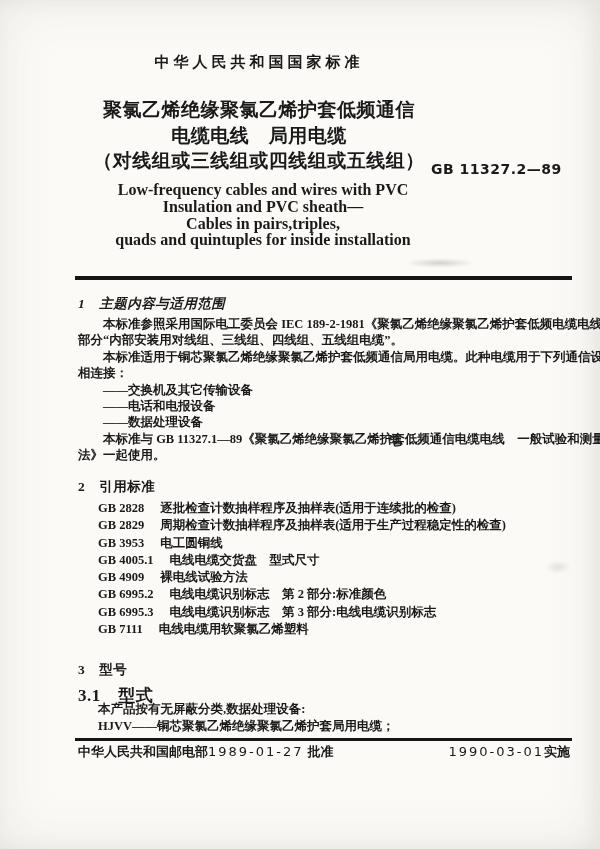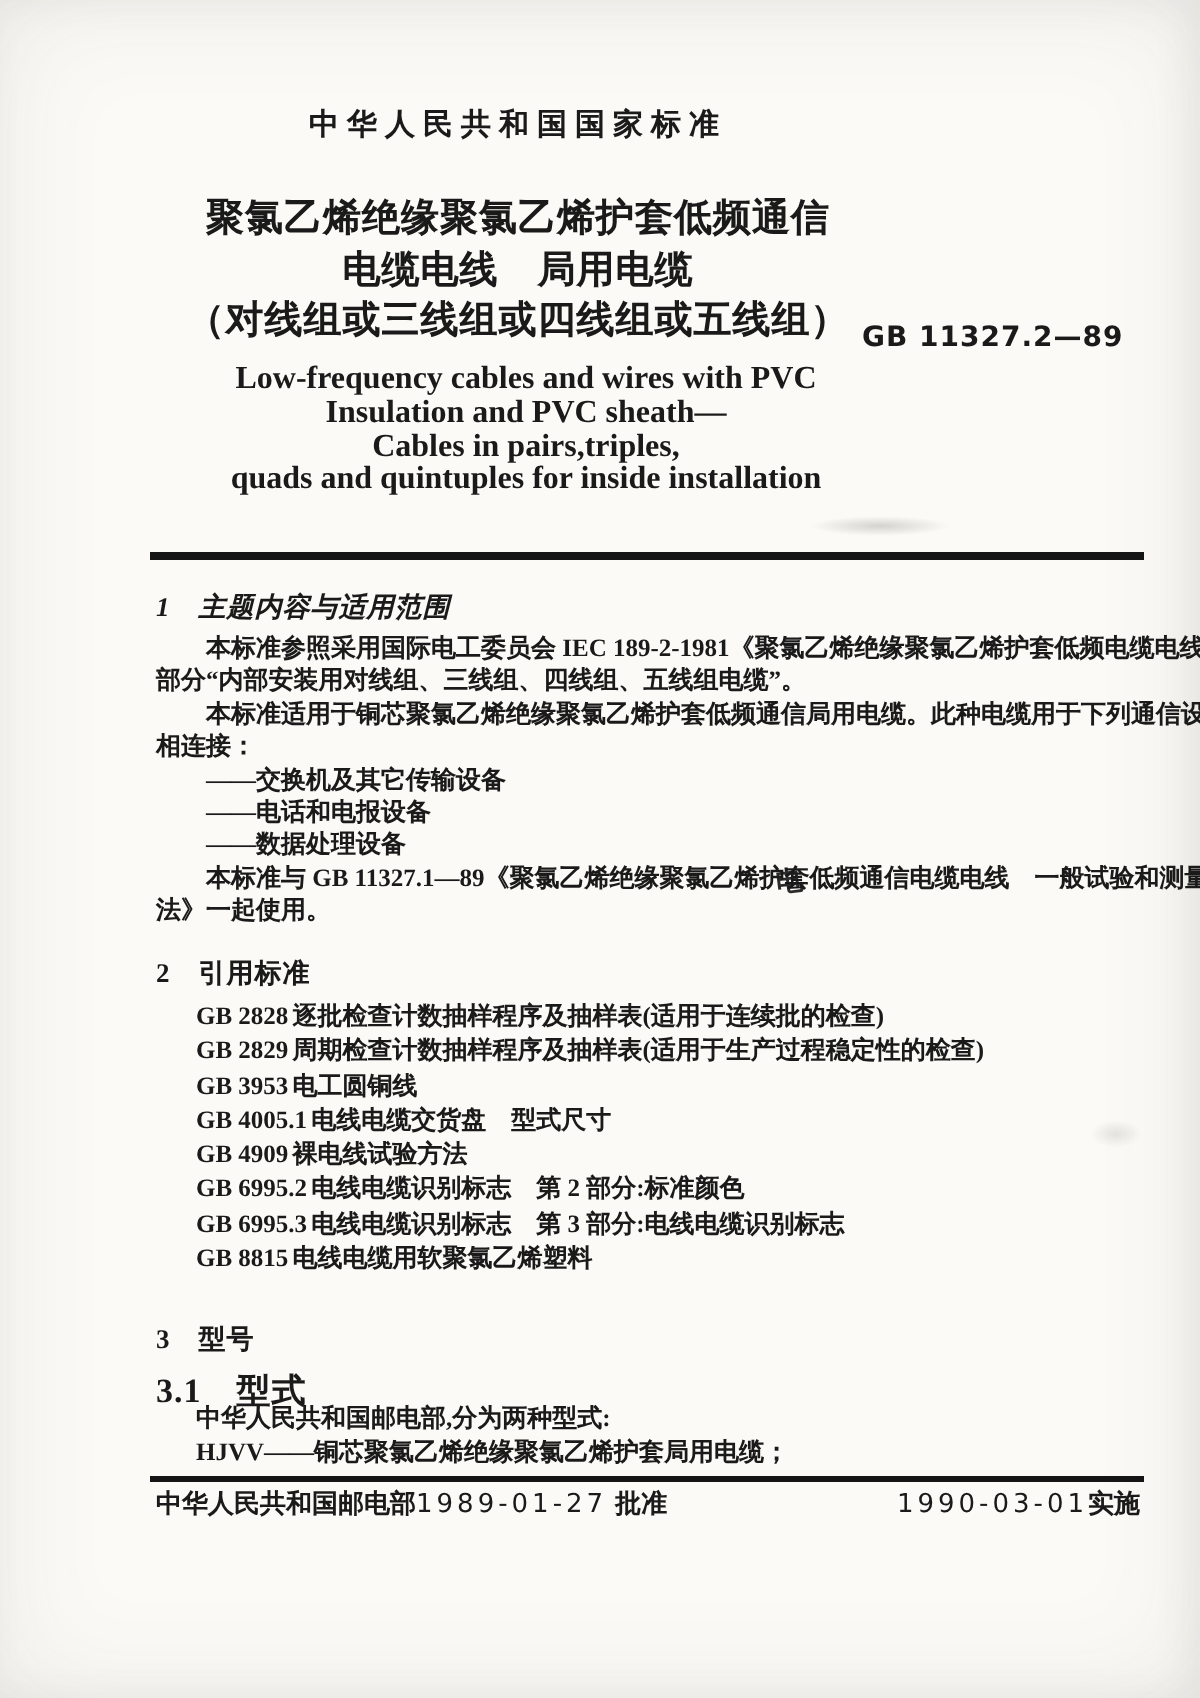--- a/index.html
+++ b/index.html
@@ -50,21 +50,21 @@
     font-size:12.5px;font-weight:600;
   }
   .s1-body{top:316px;}
   .s1-body div{line-height:16.4px;white-space:nowrap;}
   .indent{text-indent:25px;}
   .indent-sm{text-indent:20px;}
 
   .ref-list{top:500px;}
   .ref-list div{line-height:17.3px;padding-left:20px;white-space:nowrap;}
   .ref-code{font-weight:bold;}
-  .ref-title{margin-left:2px;font-weight:600;}
+  .ref-title{margin-left:16px;font-weight:600;}
 
   .s3-body{top:701px;}
   .s3-body div{line-height:16.8px;white-space:nowrap;}
 
   .overprint{
     position:absolute;left:388px;top:432px;
     font-size:13.5px;font-weight:bold;opacity:0.92;
     transform:rotate(-7deg);
   }
   .footer-left{
@@ -134,28 +134,28 @@
 <div class="s-heading s2-heading">2　引用标准</div>
 
 <div class="bodyblock ref-list">
   <div><span class="ref-code">GB 2828</span><span class="ref-title">逐批检查计数抽样程序及抽样表(适用于连续批的检查)</span></div>
   <div><span class="ref-code">GB 2829</span><span class="ref-title">周期检查计数抽样程序及抽样表(适用于生产过程稳定性的检查)</span></div>
   <div><span class="ref-code">GB 3953</span><span class="ref-title">电工圆铜线</span></div>
   <div><span class="ref-code">GB 4005.1</span><span class="ref-title">电线电缆交货盘　型式尺寸</span></div>
   <div><span class="ref-code">GB 4909</span><span class="ref-title">裸电线试验方法</span></div>
   <div><span class="ref-code">GB 6995.2</span><span class="ref-title">电线电缆识别标志　第 2 部分:标准颜色</span></div>
   <div><span class="ref-code">GB 6995.3</span><span class="ref-title">电线电缆识别标志　第 3 部分:电线电缆识别标志</span></div>
-  <div><span class="ref-code">GB 8815</span><span class="ref-title">电线电缆用软聚氯乙烯塑料</span></div>
+  <div><span class="ref-code">GB 7111</span><span class="ref-title">电线电缆用软聚氯乙烯塑料</span></div>
 </div>
 
 <div class="s-heading s3-heading">3　型号</div>
 <div class="s-heading s3-sub">3.1　型式</div>
 
 <div class="bodyblock s3-body">
-  <div class="indent-sm">中华人民共和国邮电部,分为两种型式:</div>
+  <div class="indent-sm">本产品按有无屏蔽分类,数据处理设备:</div>
   <div class="indent-sm">HJVV——铜芯聚氯乙烯绝缘聚氯乙烯护套局用电缆；</div>
 </div>
 
 <div class="rule rule-bottom"></div>
 
 <div class="footer-left">
   <span>中华人民共和国邮电部</span><span class="date">1989-01-27</span><span class="label">批准</span>
 </div>
 
 <div class="footer-right">

